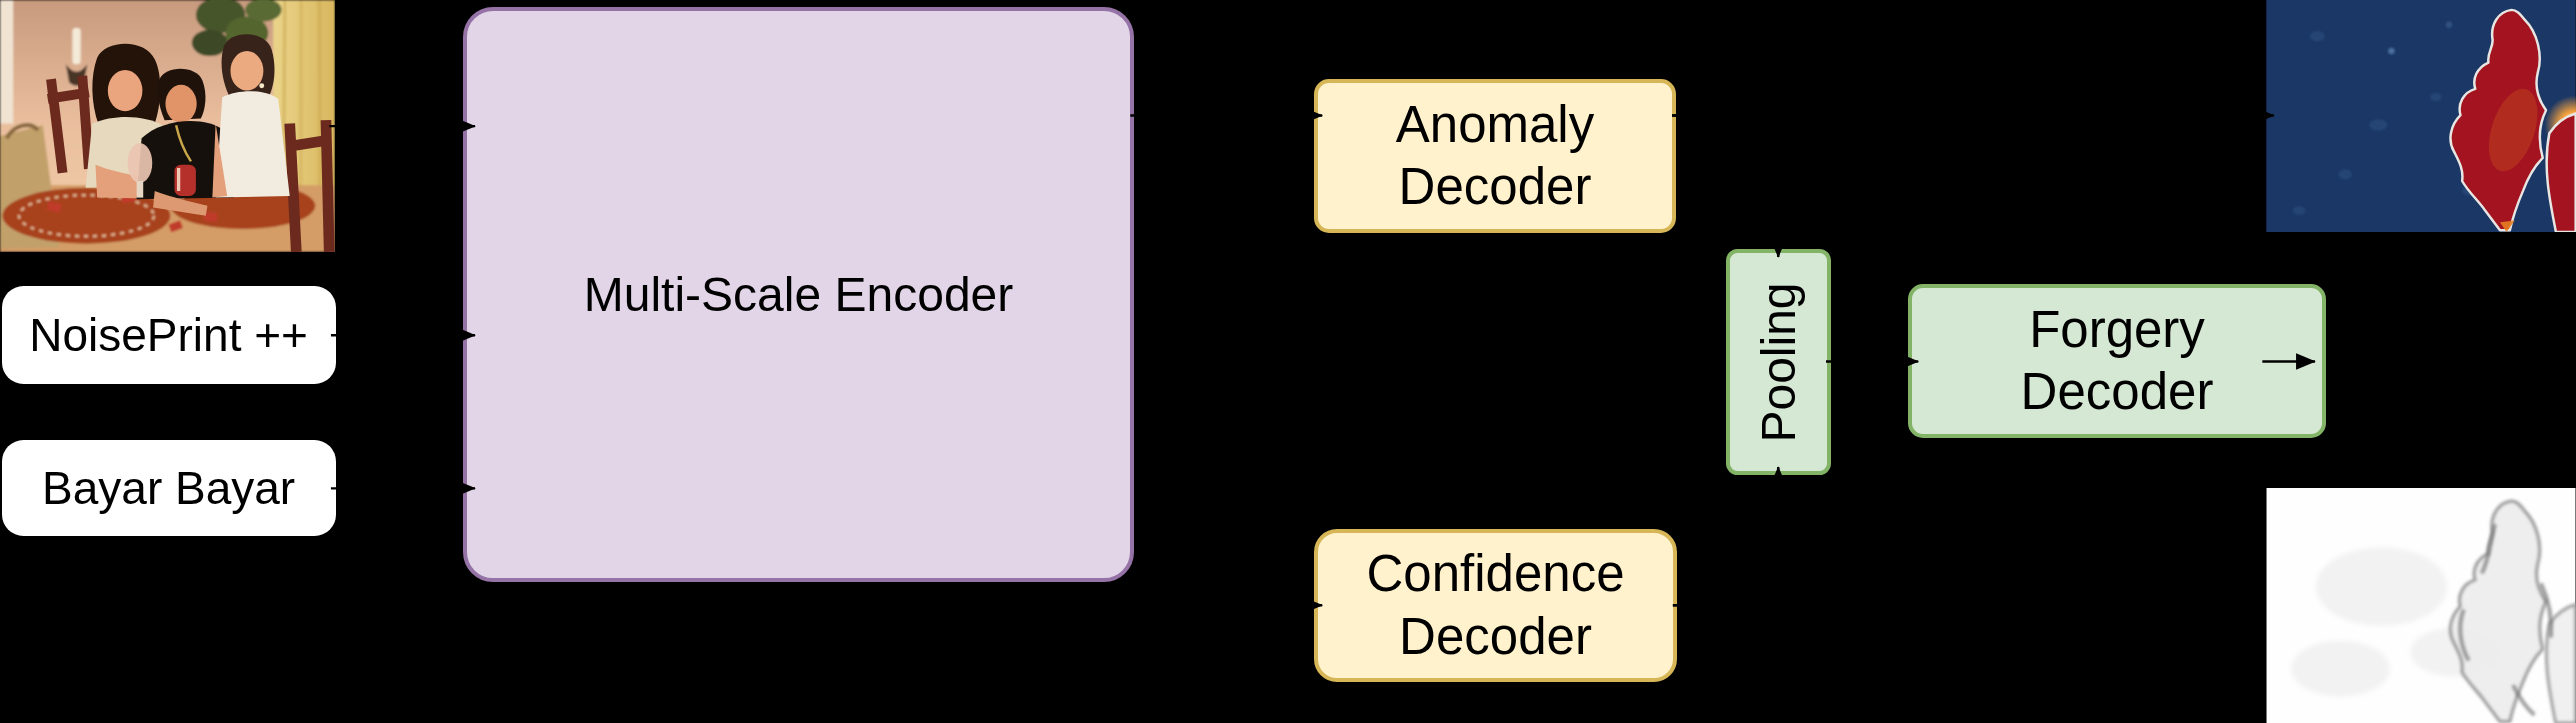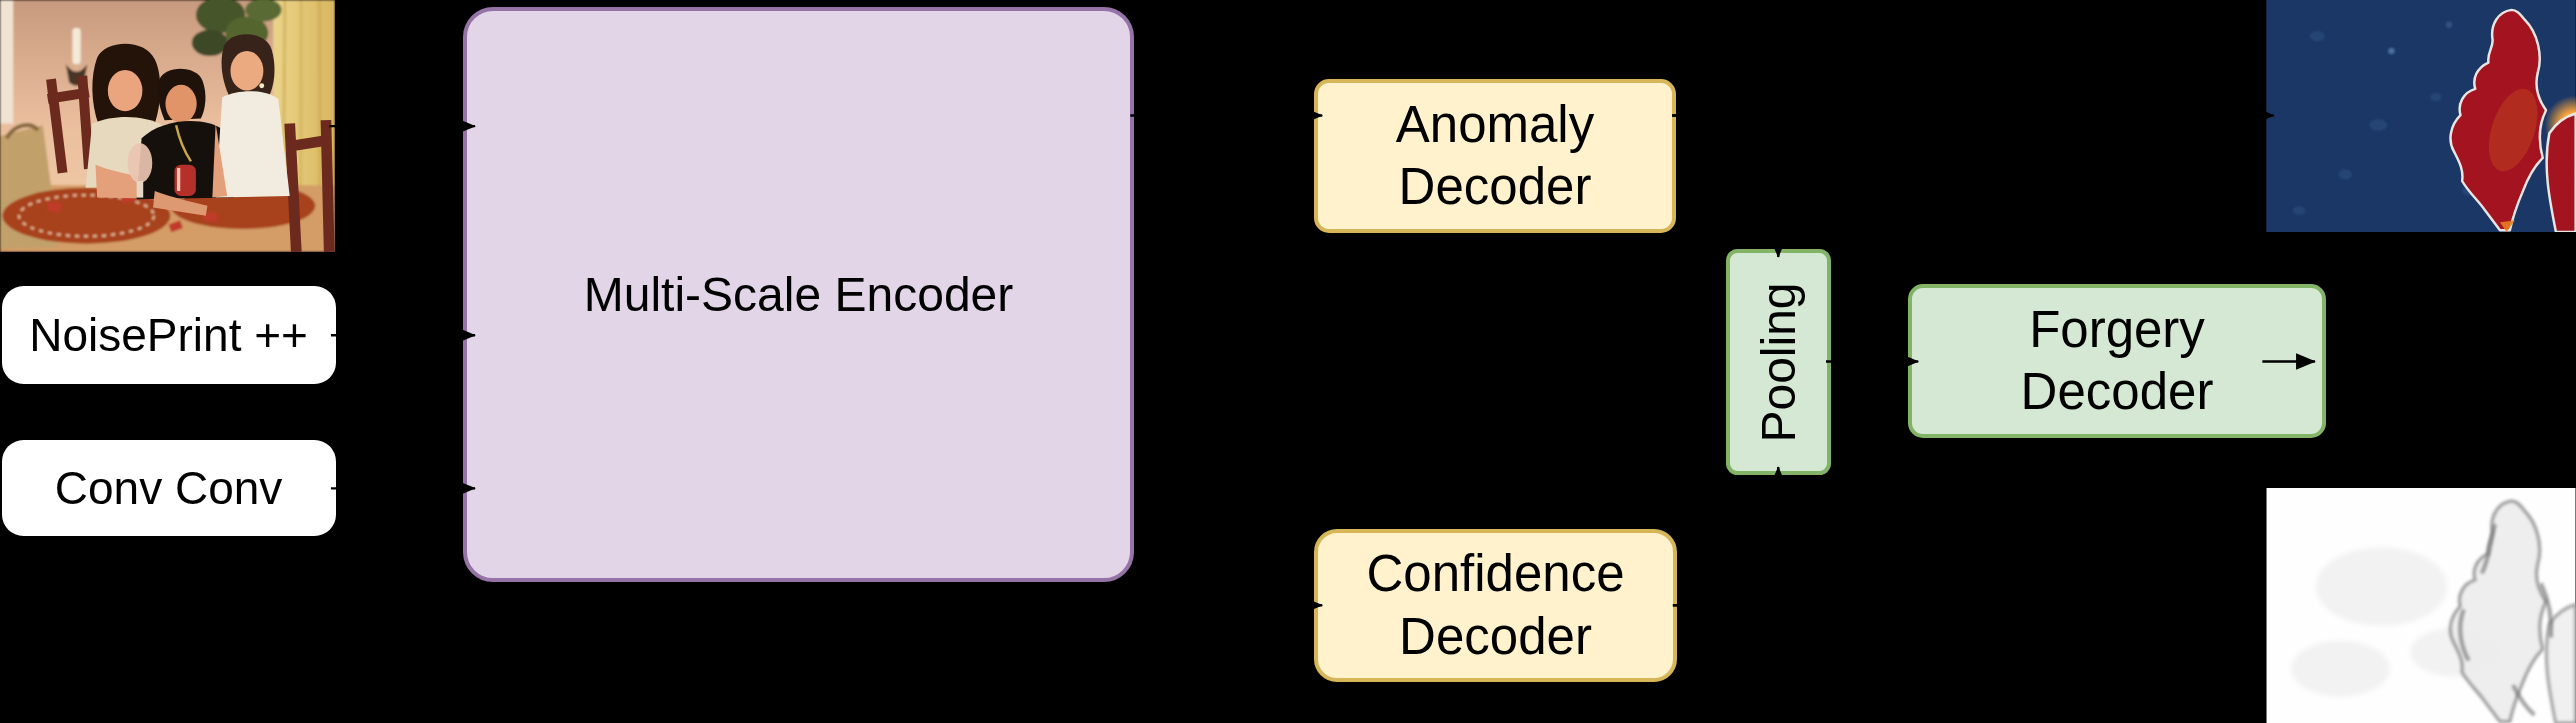--- a/index.html
+++ b/index.html
@@ -131,21 +131,21 @@
         <rect x="212" y="200" width="26" height="38" rx="8" fill="#b5302a"></rect>
         <path d="M217,204 L217,232" stroke="#f0c9b6" stroke-width="4"></path>
       </g>
     </g>
   </svg>
 
   <div class="node input-box box-noiseprint">
     <span class="lbl">NoisePrint ++</span>
   </div>
   <div class="node input-box box-bayar">
-    <span class="lbl">Conv Conv</span>
+    <span class="lbl">Bayar Bayar</span>
   </div>
 
   <div class="node encoder">
     <span class="lbl">Multi-Scale Encoder</span>
   </div>
 
   <div class="node yellow-box box-anomaly-decoder">
     <span>
       <span class="lbl">Anomaly</span>
       <span class="lbl">Decoder</span>

